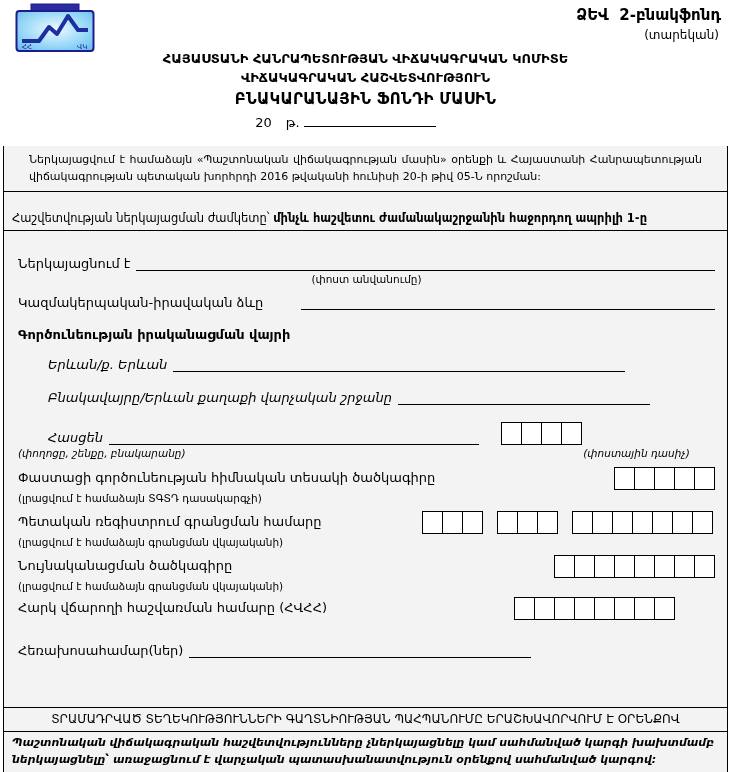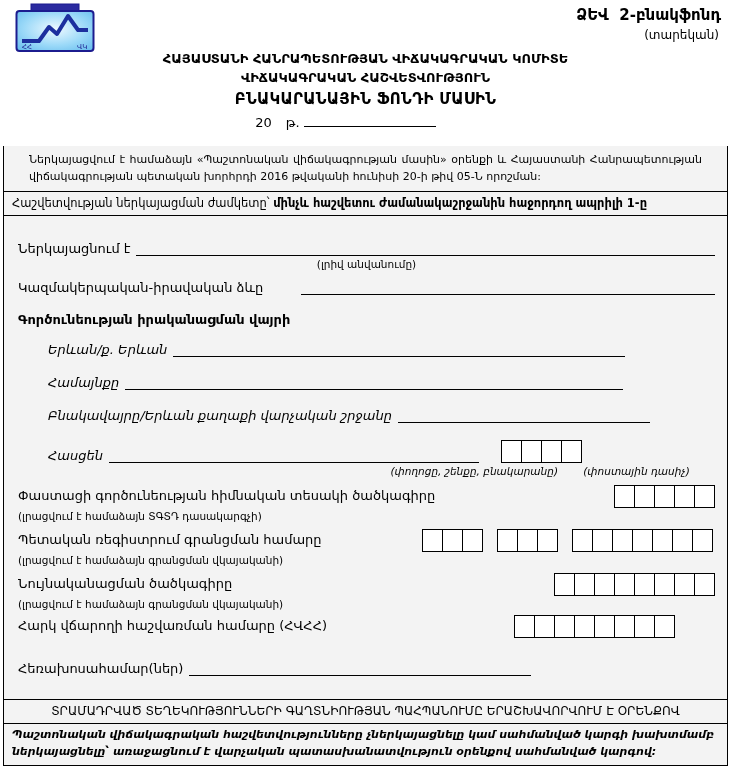--- a/index.html
+++ b/index.html
@@ -21,21 +21,21 @@
   .title-2 { margin-top:4px; }
   .title-3 { font-size:15px; font-weight:bold; margin-top:5px; letter-spacing:.3px; }
   .date-line { position:absolute; left:0; right:40px; top:112px; text-align:center; font-size:13px; }
   .date-line .yr { margin-right:14px; }
   .date-blank { display:inline-block; width:132px; border-bottom:1px solid #000; height:14px; vertical-align:baseline; }
 
   
   .frame { margin:0 3px; }
   .box { border:1px solid #000; background:#f3f3f3; margin-top:-1px; }
   .legal-basis { padding:5px 25px 6px; font-size:11px; line-height:1.55; text-align:justify; }
-  .deadline { padding:4px 8px 5px; font-size:11.5px; }
+  .deadline { padding:19px 8px 5px; font-size:11.5px; }
   .deadline b { font-weight:bold; }
 
   .main { padding:24px 12px 6px 14px; min-height:478px; box-sizing:border-box; }
 
   .frow { display:flex; align-items:flex-end; }
   .flabel { white-space:nowrap; font-size:13px; padding-right:6px; }
   .it { font-style:italic; }
   .wline { border-bottom:1px solid #000; height:15px; flex:1; }
   .wline.fixed { flex:none; }
   .hint { font-size:10.5px; }
@@ -47,21 +47,21 @@
   .mb { margin-bottom:17px; }
 
   .cells { display:flex; }
   .cell { width:19px; height:21px; border:1px solid #000; background:#fff; margin-left:-1px; box-sizing:content-box; }
   .cell:first-child { margin-left:0; }
   .cells-gap { margin-left:14px; }
 
   .addr-line { width:370px; }
   .addr-cells { margin-left:22px; margin-right:26px; }
   .addr-hints { display:flex; margin:2px 0 8px; }
-  .addr-hint { width:540px; text-align:right; }
+  .addr-hint { width:540px; text-align:left; }
   .postal-hint { flex:1; text-align:center; }
 
   .reg-label { width:398px; }
   .tin-cells { margin-right:40px; }
 
   .phone-line { width:342px; }
   .email-line-1 { width:268px; margin-left:48px; }
   .email-line-2 { width:152px; }
   .at { font-size:13px; padding:0 2px; }
 
@@ -117,38 +117,34 @@
       <span>Հաշվետվության ներկայացման ժամկետը՝</span>
       <b>մինչև հաշվետու ժամանակաշրջանին հաջորդող ապրիլի 1-ը</b>
     </div>
 
     <div class="box main">
 
       <div class="frow">
         <span class="flabel">Ներկայացնում է</span>
         <span class="wline"></span>
       </div>
-      <div class="hint hint-center">(լրիվ անվանումը)</div>
+      <div class="hint hint-center">(փոստ անվանումը)</div>
 
       <div class="frow mb" style="margin-top:6px;gap:32px;">
         <span class="flabel">Կազմակերպական-իրավական ձևը</span>
         <span class="wline"></span>
       </div>
 
       <div class="section-heading">Գործունեության իրականացման վայրի</div>
 
       <div class="frow indent mb">
         <span class="flabel it">Երևան/ք. Երևան</span>
         <span class="wline fixed" style="width:452px;"></span>
       </div>
 
-      <div class="frow indent mb">
-        <span class="flabel it">Համայնքը</span>
-        <span class="wline fixed" style="width:498px;"></span>
-      </div>
 
       <div class="frow indent mb">
         <span class="flabel it">Բնակավայրը/Երևան քաղաքի վարչական շրջանը</span>
         <span class="wline fixed" style="width:252px;"></span>
       </div>
 
       <div class="frow indent">
         <span class="flabel it">Հասցեն</span>
         <span class="wline fixed addr-line"></span>
         <span class="cells addr-cells">

